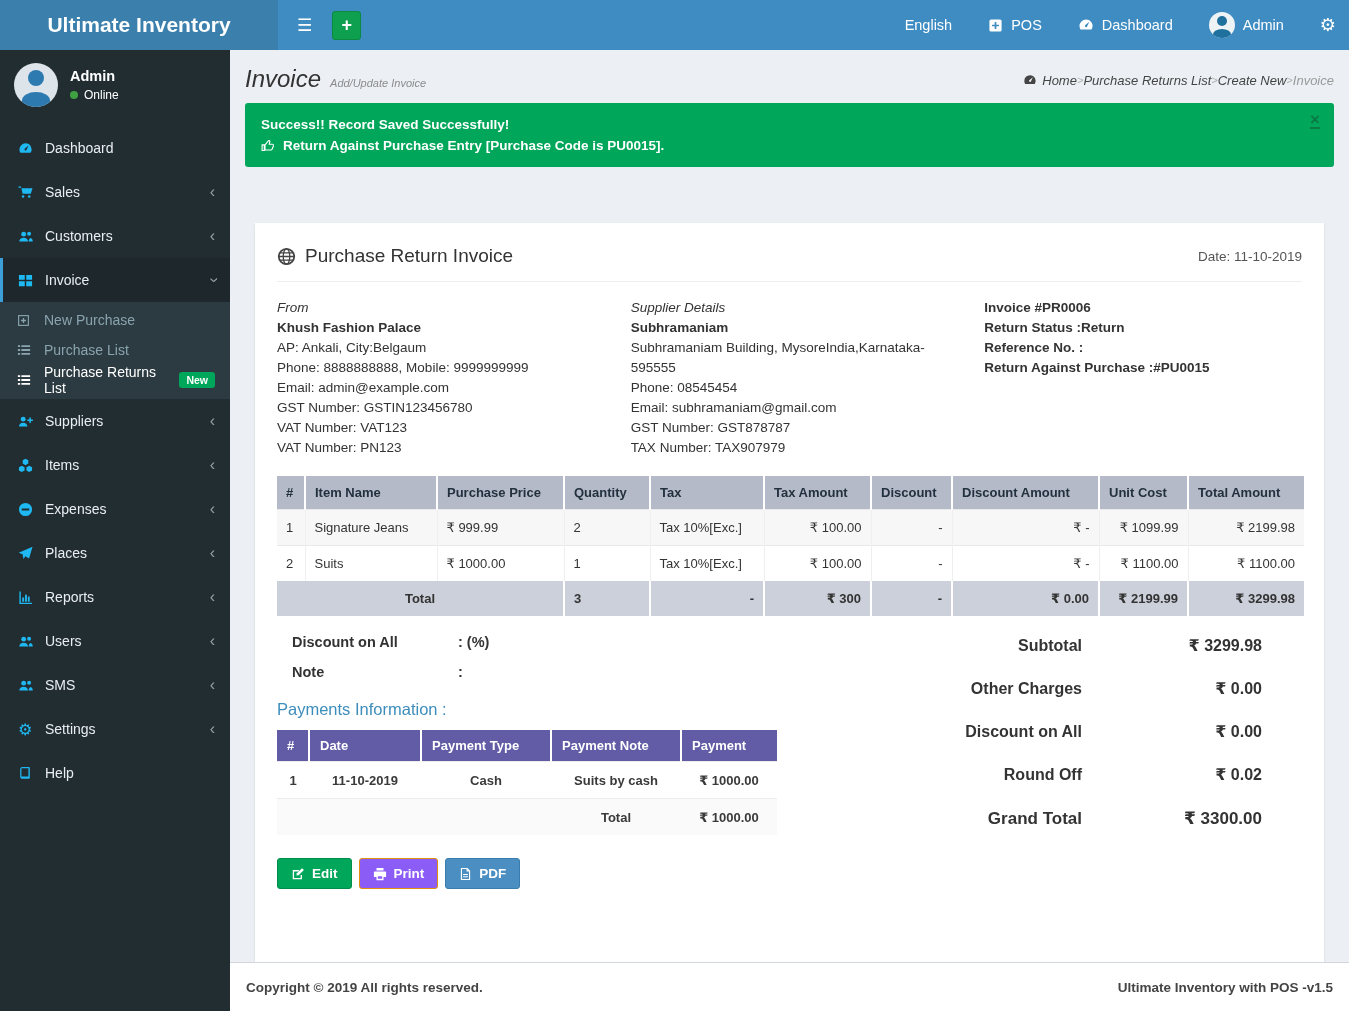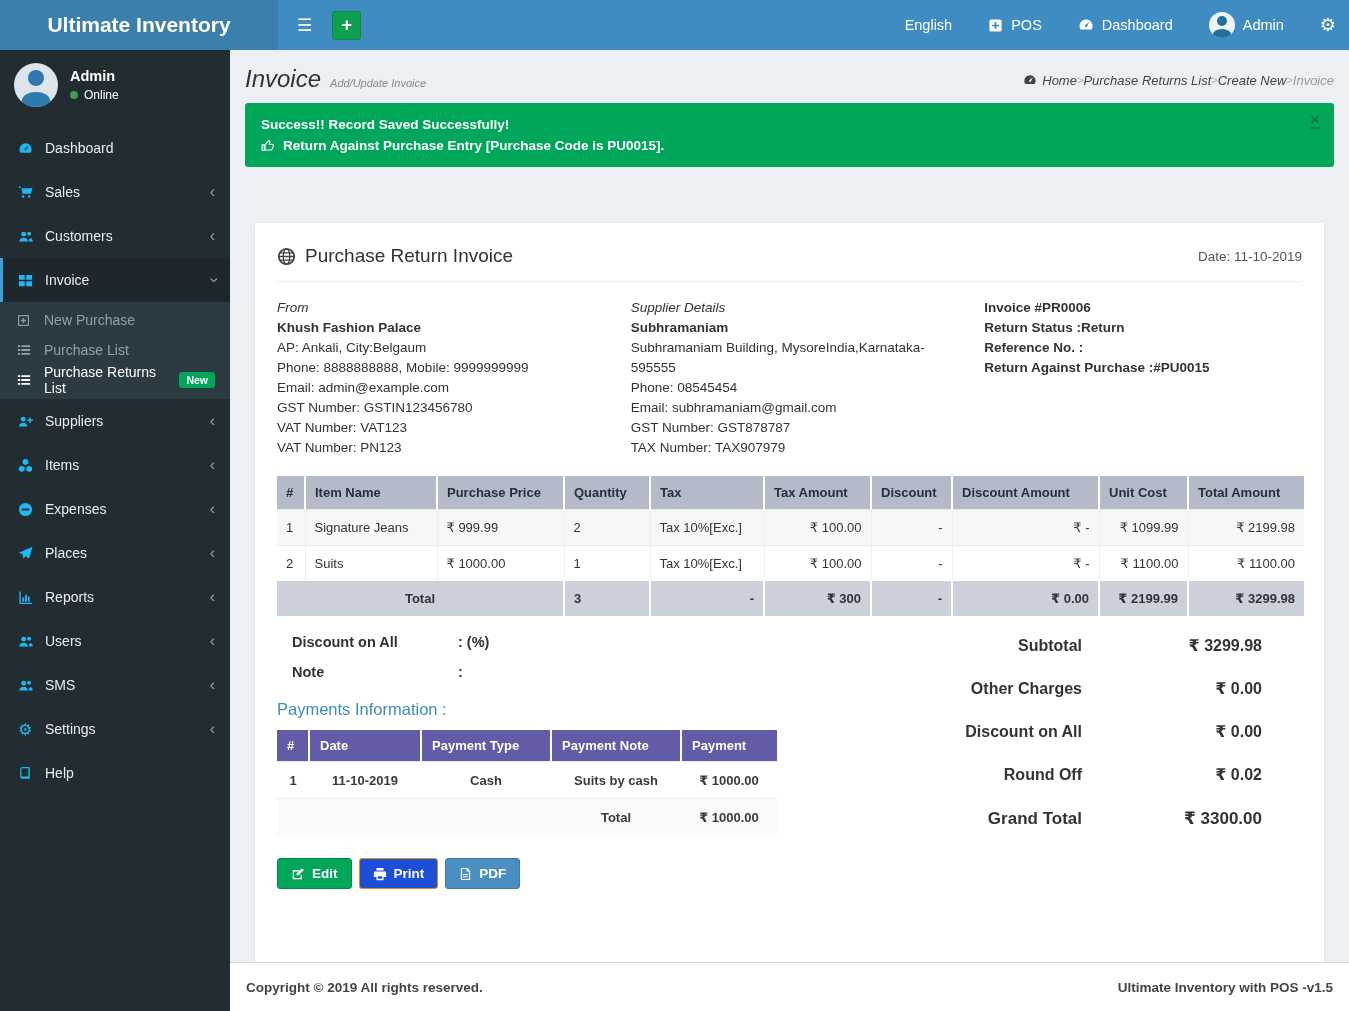--- a/index.html
+++ b/index.html
@@ -100,21 +100,21 @@
   .pay-heading { color:#3c8dbc; font-size:16.5px; margin:20px 0 11px; font-weight:normal; }
   table.pay { width:500px; border-collapse:collapse; table-layout:fixed; font-size:13px; }
   .pay th { background:#615ca5; color:#fff; text-align:left; padding:8px 10px; border-left:2px solid #fff; font-size:13px; }
   .pay th:first-child { border-left:none; }
   .pay td { padding:10.5px 10px; font-weight:bold; border-top:1px solid #ececec; text-align:center; color:#3a3a3a; }
   .pay .pay-total td { background:#fafafa; }
 
   .btn-row { margin-top:23px; display:flex; gap:7px; }
   .btn { color:#fff; font-weight:bold; font-size:13.5px; padding:7px 13px; border-radius:3px; display:flex; gap:7px; align-items:center; cursor:pointer; border:1px solid transparent; }
   .btn-edit { background:#00a65a; border-color:#008d4c; }
-  .btn-print { background:#1d4ed8; border-color:#e08e0b;align-items:flex-end; }
+  .btn-print { background:#8b5cf6; border-color:#e08e0b;align-items:flex-end; }
   .btn-pdf { background:#4b8fc2; border-color:#3a7cab; }
 
   .sum-row { display:flex; justify-content:flex-end; align-items:baseline; margin-bottom:24px; font-weight:bold; font-size:16px; color:#333; }
   .sum-label { text-align:right; }
   .sum-value { width:180px; text-align:right; }
   .sum-row.grand { font-size:17px; }
 
   
   .footer { height:49px; background:#fff; border-top:1px solid #d2d6de; display:flex; align-items:center; justify-content:space-between; padding:0 16px; font-weight:bold; font-size:13.5px; color:#444; }
 </style>

